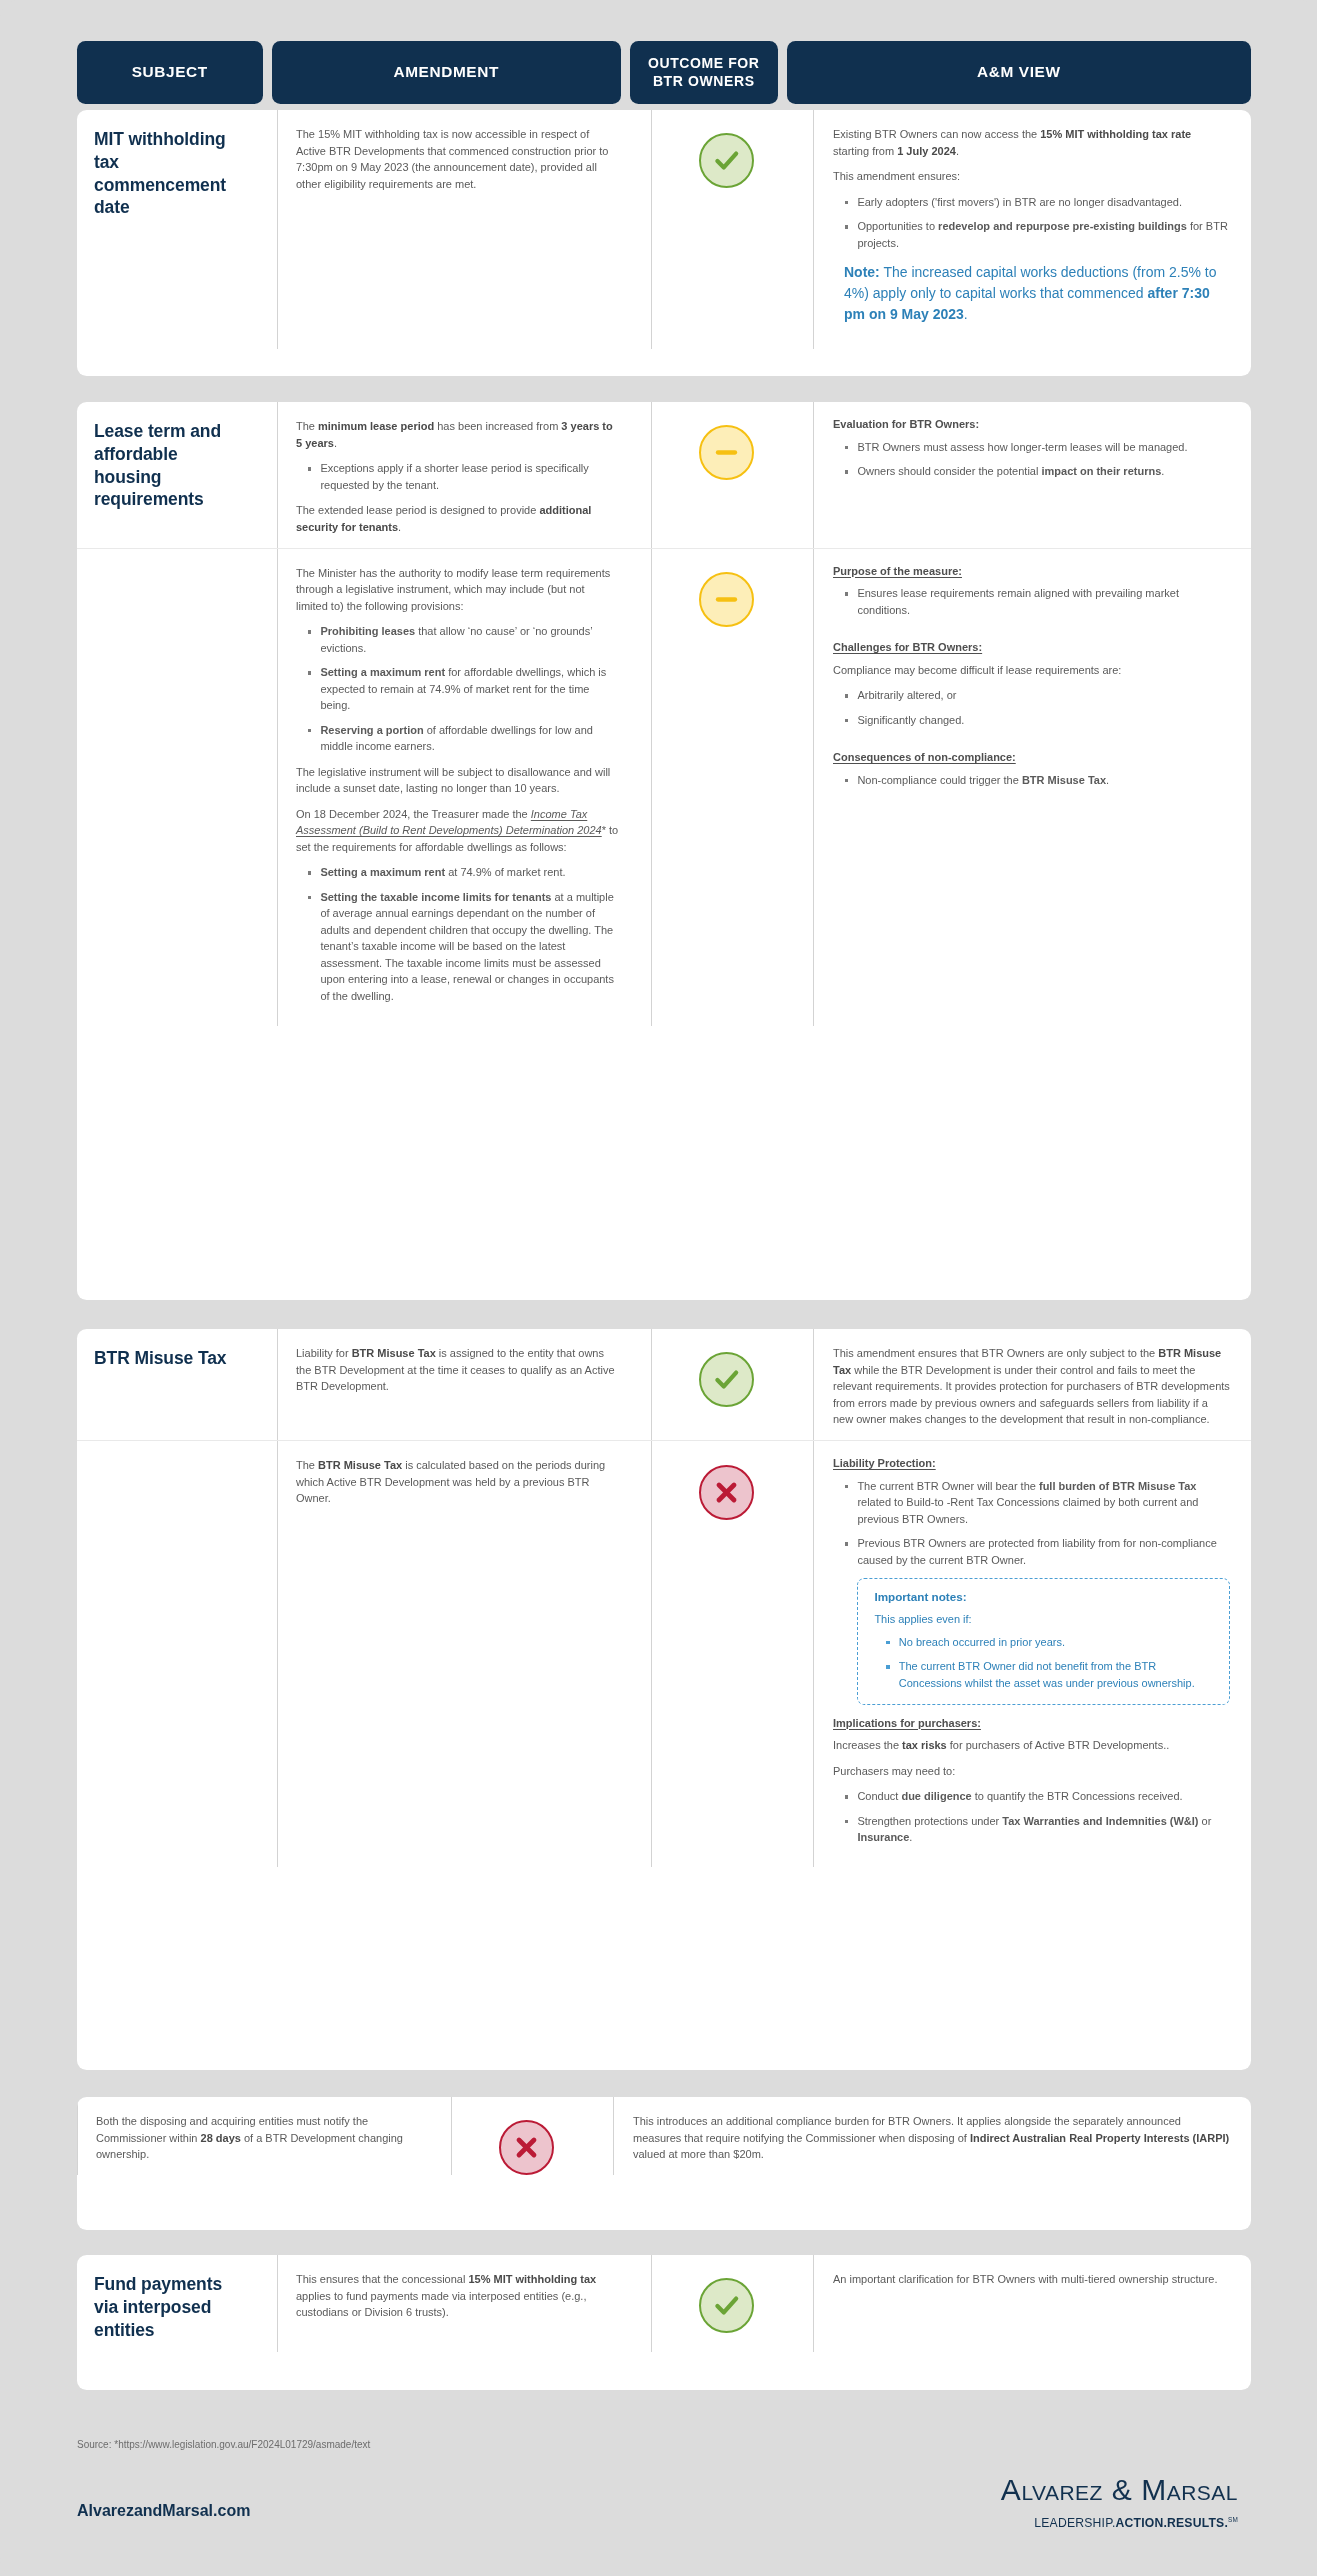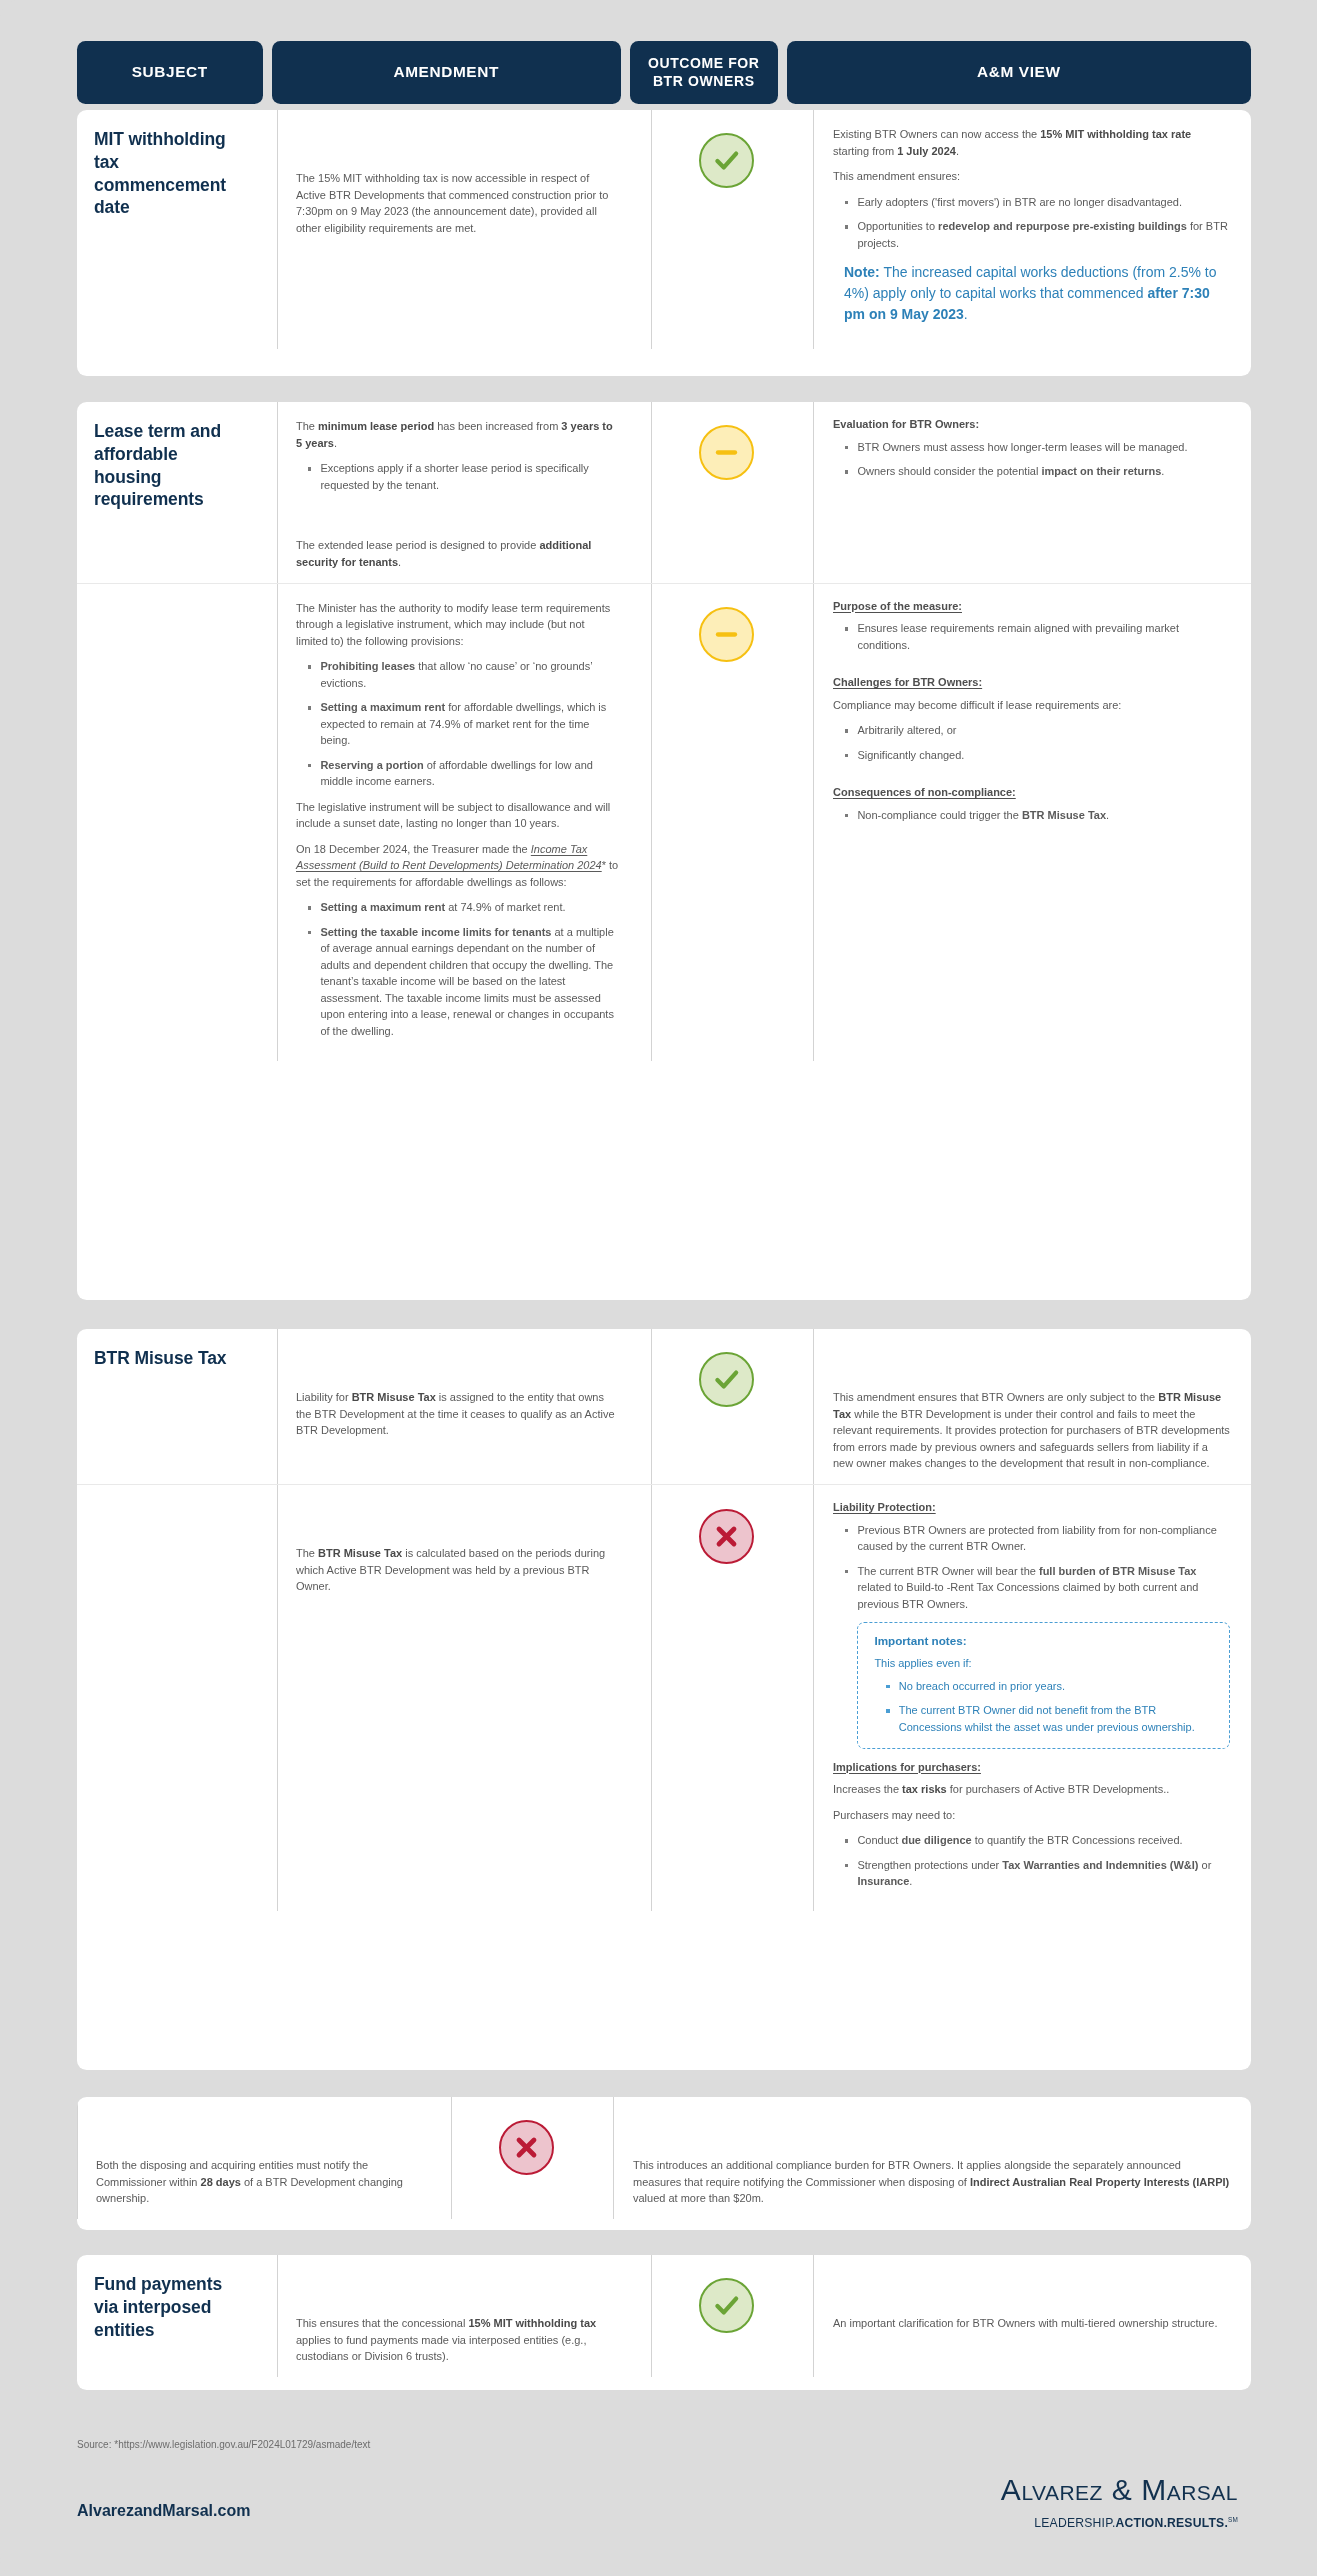--- a/index.html
+++ b/index.html
@@ -113,21 +113,21 @@
     letter-spacing: -0.1px;
   }
 
   
   .txt {
     color: #5a5a5a;
     font-size: 11px;
     line-height: 1.50;
     margin: 0 0 9px 0;
   }
-  .txt:last-child { margin-bottom: 0; margin-top: 44px; }
+  .txt:last-child { margin-bottom: 0; }
   .txt b, .b { color: #4a4a4a; font-weight: bold; }
   .heading-ul {
     color: #4f4f4f;
     font-weight: bold;
     font-size: 11px;
     text-decoration: underline;
     text-underline-offset: 1.6px;
     margin: 0 0 8.5px 0;
   }
   .heading-plain {
@@ -390,22 +390,22 @@
             <div class="icon-circle ic-cross">
               <svg width="31" height="31" viewBox="0 0 58 58">
                 <line x1="15" y1="15" x2="43" y2="43" stroke="#bb1b36" stroke-width="9" stroke-linecap="round"></line>
                 <line x1="43" y1="15" x2="15" y2="43" stroke="#bb1b36" stroke-width="9" stroke-linecap="round"></line>
               </svg>
             </div>
           </div>
           <div class="col-amview">
             <p class="heading-ul">Liability Protection:</p>
             <ul class="bl">
+              <li>The current BTR Owner will bear the <b>full burden of BTR Misuse Tax</b> related to Build-to -Rent Tax Concessions claimed by both current and previous BTR Owners.</li>
               <li>Previous BTR Owners are protected from liability from for non-compliance caused by the current BTR Owner.</li>
-              <li>The current BTR Owner will bear the <b>full burden of BTR Misuse Tax</b> related to Build-to -Rent Tax Concessions claimed by both current and previous BTR Owners.</li>
             </ul>
             <div class="callout">
               <p class="ct-title">Important notes:</p>
               <p class="ct-sub">This applies even if:</p>
               <ul class="bl">
                 <li>No breach occurred in prior years.</li>
                 <li>The current BTR Owner did not benefit from the BTR Concessions whilst the asset was under previous ownership.</li>
               </ul>
             </div>
             <p class="heading-ul">Implications for purchasers:</p>

